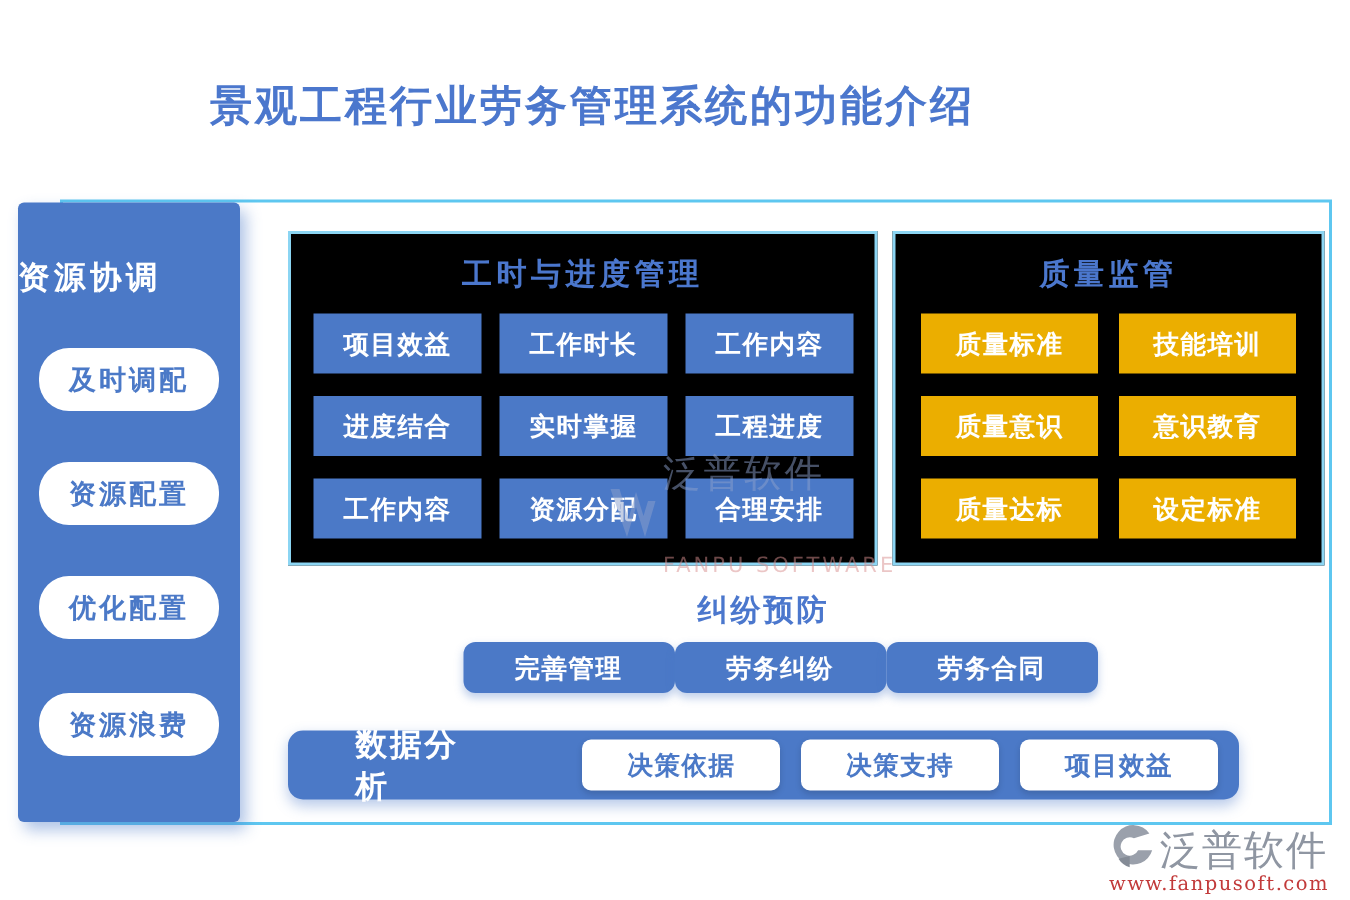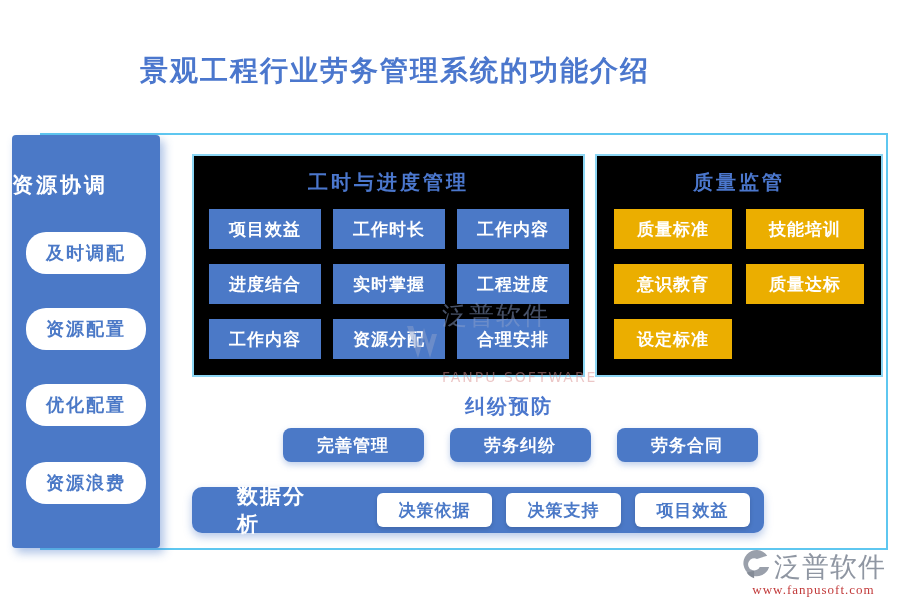--- a/index.html
+++ b/index.html
@@ -61,31 +61,31 @@
   }
   .btn-blue{background:var(--primary-blue);}
   .btn-yellow{background:var(--accent-yellow);}
   
   .dispute-title{
     position:absolute;left:189px;top:393px;width:640px;text-align:center;z-index:2;
     font-size:20px;font-weight:bold;color:var(--title-blue);letter-spacing:2px;
   }
   .dispute-row{
     position:absolute;left:170px;top:428px;width:700px;z-index:2;
-    display:flex;justify-content:center;gap:26px;align-items:center;
+    display:flex;justify-content:center;align-items:center;
   }
   .btn-pill{
     width:141px;height:34px;background:var(--primary-blue);border:none;border-radius:8px;
     color:#fff;font-size:17px;font-weight:bold;letter-spacing:1px;cursor:pointer;
     display:flex;align-items:center;justify-content:center;
     box-shadow:0 3px 6px rgba(75,121,199,.35);font-family:inherit;
   }
   
   .data-bar{
-    position:absolute;left:192px;top:487px;width:572px;height:46px;z-index:2;
+    position:absolute;left:192px;top:487px;width:634px;height:46px;z-index:2;
     background:var(--primary-blue);border-radius:10px;
     box-shadow:0 4px 9px rgba(75,121,199,.4);
     display:flex;align-items:center;
   }
   .data-bar-label{
     margin-left:45px;margin-right:64px;color:#fff;font-size:21px;font-weight:bold;letter-spacing:2px;
   }
   .data-btn{
     width:139px;height:34px;background:#fff;border:none;border-radius:6px;
     color:var(--primary-blue);font-size:17px;font-weight:bold;letter-spacing:1px;
@@ -98,21 +98,21 @@
     opacity:.5;pointer-events:none;
   }
   .wm-text-main{font-size:25px;color:#8ba0cc;letter-spacing:2px;line-height:1.1;}
   .wm-text-sub{font-size:14px;color:#d98f8f;letter-spacing:2px;font-family:"DejaVu Sans",sans-serif;margin-top:39px;}
   
   .footer{
     position:absolute;right:14px;top:549px;z-index:5;display:flex;flex-direction:column;align-items:center;
   }
   .footer-row{display:flex;align-items:center;gap:3px;}
   .footer-name{font-size:27px;color:var(--logo-grey);letter-spacing:1px;}
-  .footer-url{font-size:13px;color:var(--url-red);margin-top:-3px;letter-spacing:1px;font-family:Liberation Serif, serif;}
+  .footer-url{font-size:13px;color:var(--url-red);margin-top:-3px;letter-spacing:1px;}
 </style>
 </head>
 <body>
 
 <h1 class="page-title">景观工程行业劳务管理系统的功能介绍</h1>
 
 <div class="outer-frame"></div>
 
 <div class="sidebar">
   <div class="sidebar-title">资源协调</div>
@@ -135,20 +135,21 @@
     <button class="btn-blue">资源分配</button>
     <button class="btn-blue">合理安排</button>
   </div>
 </div>
 
 <div class="panel right">
   <div class="panel-title">质量监管</div>
   <div class="grid2">
     <button class="btn-yellow">质量标准</button>
     <button class="btn-yellow">技能培训</button>
+    <button class="btn-yellow">质量意识</button>
     <button class="btn-yellow">意识教育</button>
     <button class="btn-yellow">质量达标</button>
     <button class="btn-yellow">设定标准</button>
   </div>
 </div>
 
 <div class="dispute-title">纠纷预防</div>
 <div class="dispute-row">
   <button class="btn-pill">完善管理</button>
   <button class="btn-pill">劳务纠纷</button>

